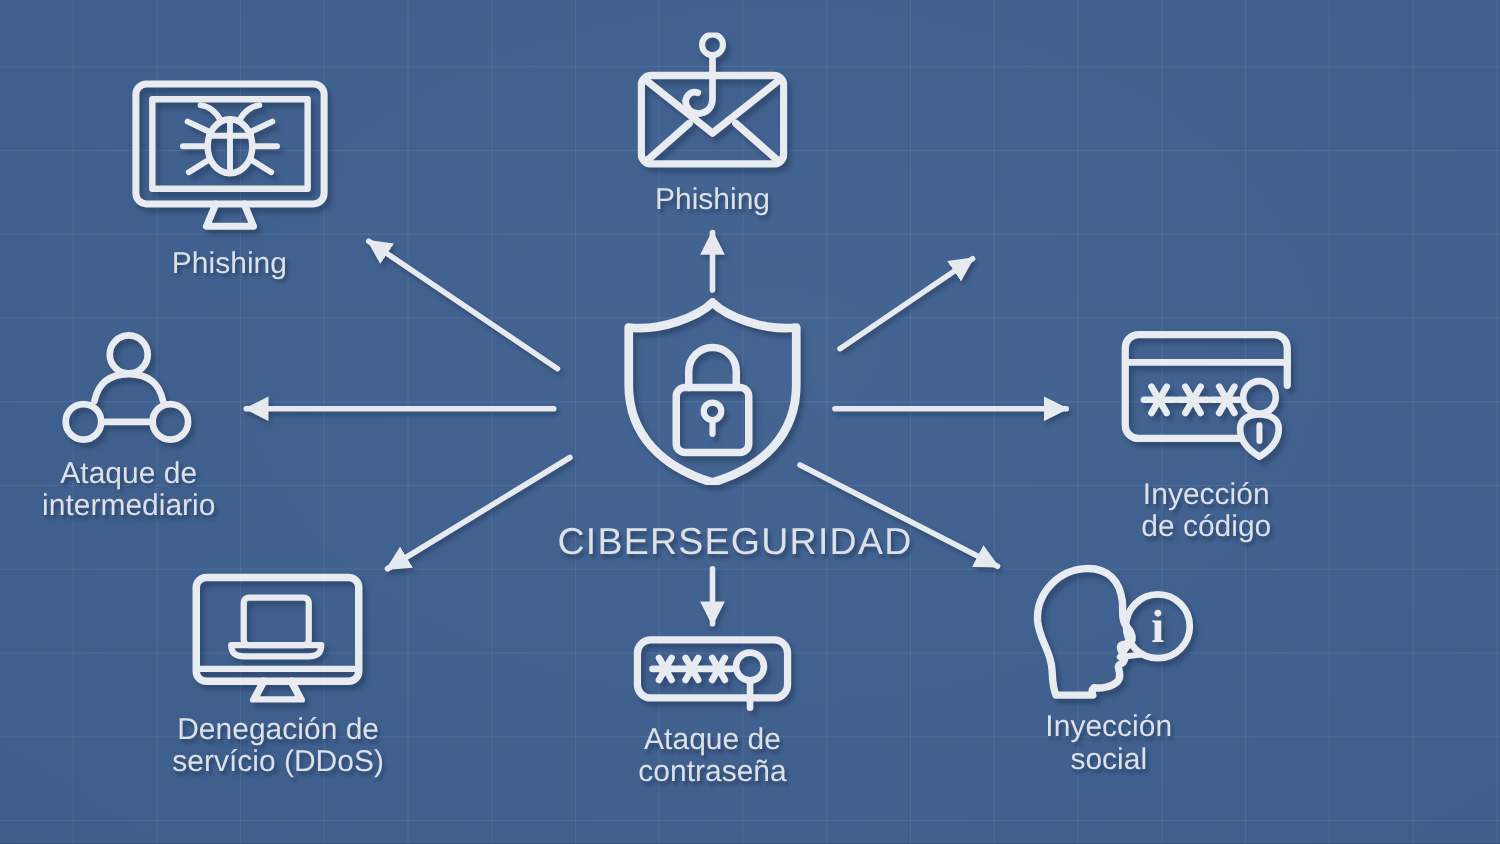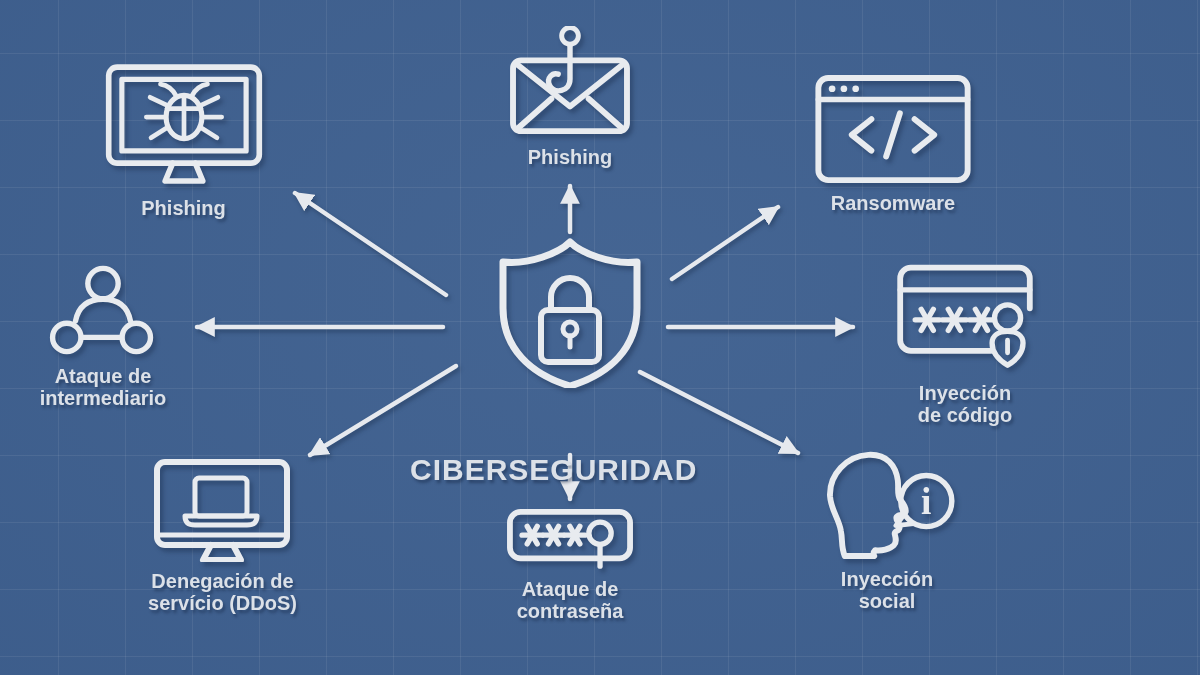--- a/index.html
+++ b/index.html
@@ -16,28 +16,27 @@
   }
   .arrows{position:absolute;left:0;top:0;
     filter:drop-shadow(2px 3px 2px rgba(12,28,55,0.35));}
   .arrows line{stroke:#e6e9ee;stroke-width:4.5;stroke-linecap:round;}
   .node{position:absolute;margin:0;display:flex;flex-direction:column;align-items:center;}
   .icon{filter:drop-shadow(3px 4px 2px rgba(12,28,55,0.33));}
   .icon *{fill:none;stroke:#e8ebef;stroke-linecap:round;stroke-linejoin:round;}
   .icon .fill{fill:#e8ebef;stroke:none;}
   .label{
     margin-top:9px;text-align:center;white-space:pre-line;
-    font-size:20px;font-weight:bold;line-height:1.08;color:#dce1e8;
+    font-size:24px;font-weight:normal;line-height:1.08;color:#dce1e8;
     text-shadow:2px 3px 3px rgba(12,28,55,0.4);
   }
   .title{
-    position:absolute;left:410px;top:417px;width:320px;text-align:left;
-    font-size:30px;font-weight:bold;letter-spacing:1px;color:#dce1e8;
+    position:absolute;left:410px;top:417px;width:320px;text-align:right;
+    font-size:30px;font-weight:normal;letter-spacing:1px;color:#dce1e8;
     text-shadow:2px 3px 3px rgba(12,28,55,0.4);
-    margin-top:36px;
   }
 </style>
 </head>
 <body>
 
 <div class="canvas">
 
   <svg class="arrows" width="1200" height="675" viewBox="0 0 1200 675">
     <defs>
       <marker id="ah" viewBox="0 0 10 10" refX="9" refY="5" markerWidth="4.4" markerHeight="4.4" orient="auto" markerUnits="strokeWidth">
@@ -90,33 +89,20 @@
       <rect x="2" y="35" width="116" height="72" rx="8" stroke-width="6"></rect>
       <path d="M6 39 L60 82 L114 39" stroke-width="6"></path>
       <path d="M7 104 L41 74" stroke-width="6"></path>
       <path d="M113 104 L79 74" stroke-width="6"></path>
       <circle cx="60" cy="10" r="8.5" stroke-width="5"></circle>
       <path d="M60 19 L60 54 C60 67 44 70 39 60 C36 53 42 47 48 49" stroke-width="5.5"></path>
     </svg>
     <figcaption class="label">Phishing</figcaption>
   </figure>
 
-  <figure class="node" style="left:791px;top:74px;width:204px">
-    <svg class="icon" width="158" height="110" viewBox="0 0 160 112">
-      <rect x="4" y="4" width="152" height="104" rx="10" stroke-width="6"></rect>
-      <path d="M4 26 H156" stroke-width="5.5"></path>
-      <circle class="fill" cx="18" cy="15" r="3.4"></circle>
-      <circle class="fill" cx="30" cy="15" r="3.4"></circle>
-      <circle class="fill" cx="42" cy="15" r="3.4"></circle>
-      <path d="M58 46 L38 62 L58 78" stroke-width="6"></path>
-      <path d="M102 46 L122 62 L102 78" stroke-width="6"></path>
-      <path d="M87 40 L73 84" stroke-width="6"></path>
-    </svg>
-    <figcaption class="label">Ransomware</figcaption>
-  </figure>
 
   <figure class="node" style="left:3px;top:263px;width:200px">
     <svg class="icon" width="112" height="94" viewBox="0 0 112 96">
       <circle cx="56" cy="21" r="15.5" stroke-width="5.5"></circle>
       <path d="M28 59 C31 44 41 37 56 37 C71 37 81 44 84 59" stroke-width="5.5"></path>
       <circle cx="19" cy="76" r="14.5" stroke-width="5.5"></circle>
       <circle cx="90" cy="76" r="14.5" stroke-width="5.5"></circle>
       <path d="M34 76 H75" stroke-width="5.5"></path>
     </svg>
     <figcaption class="label">Ataque de

